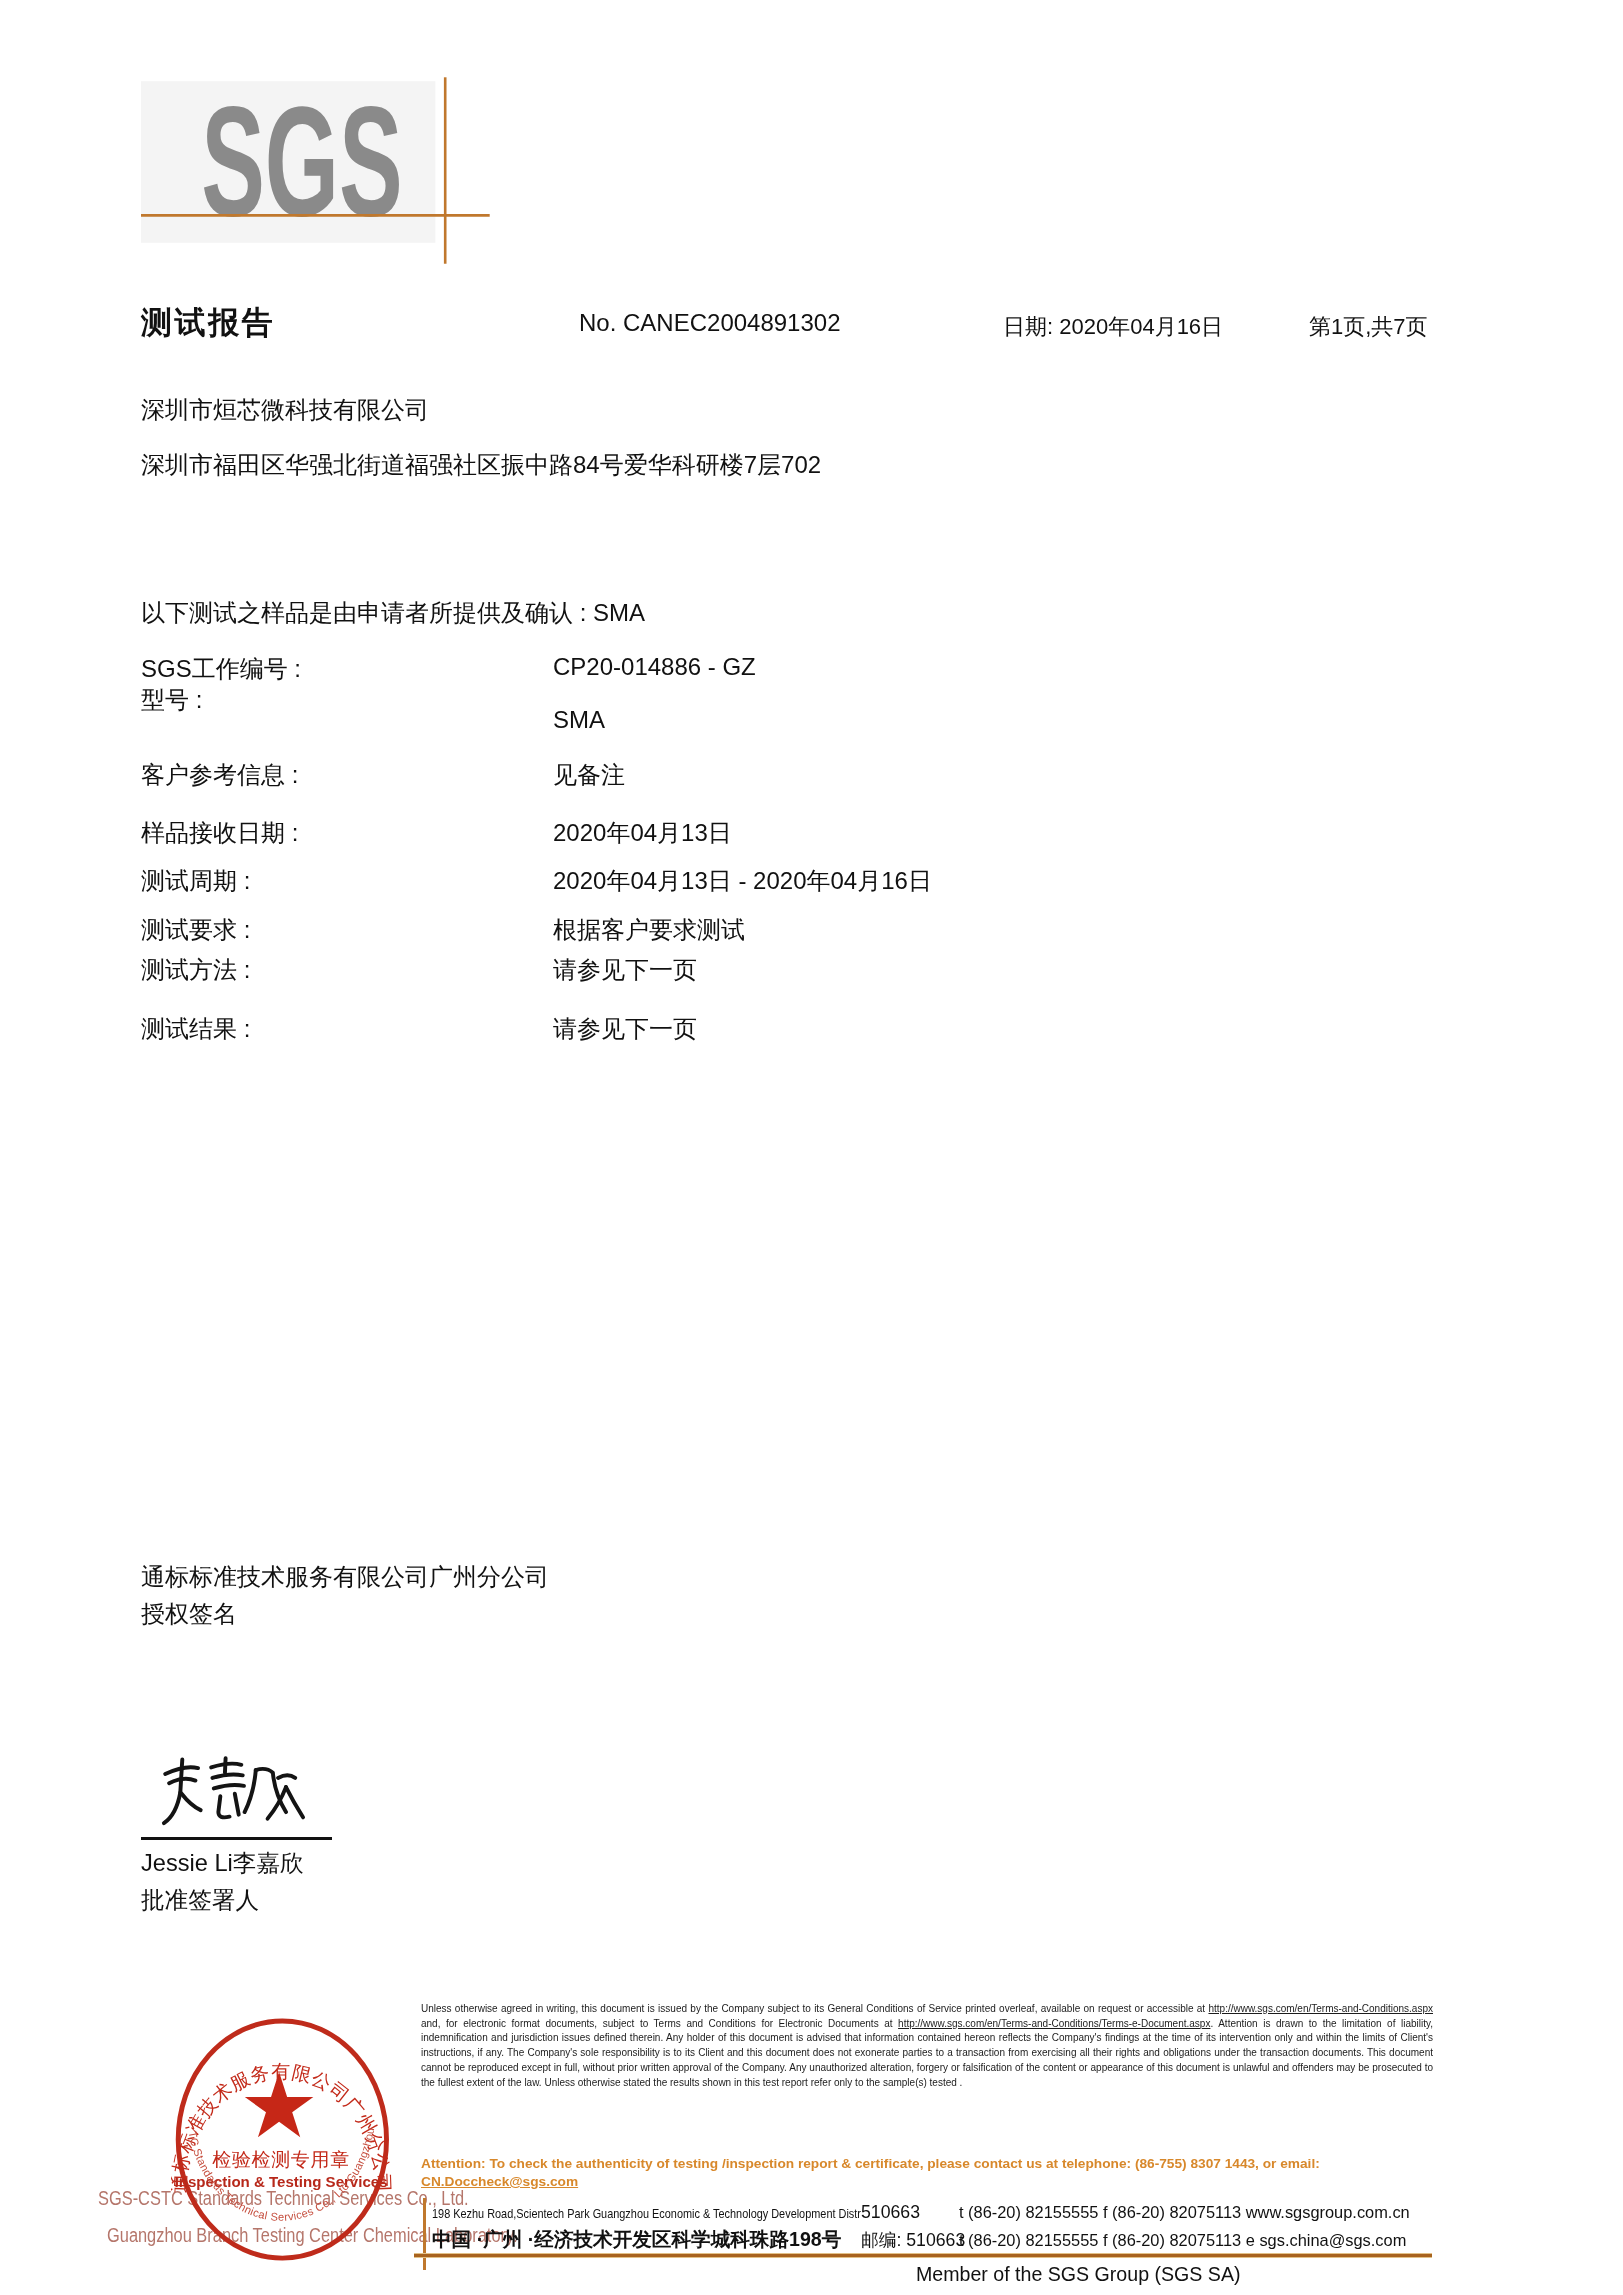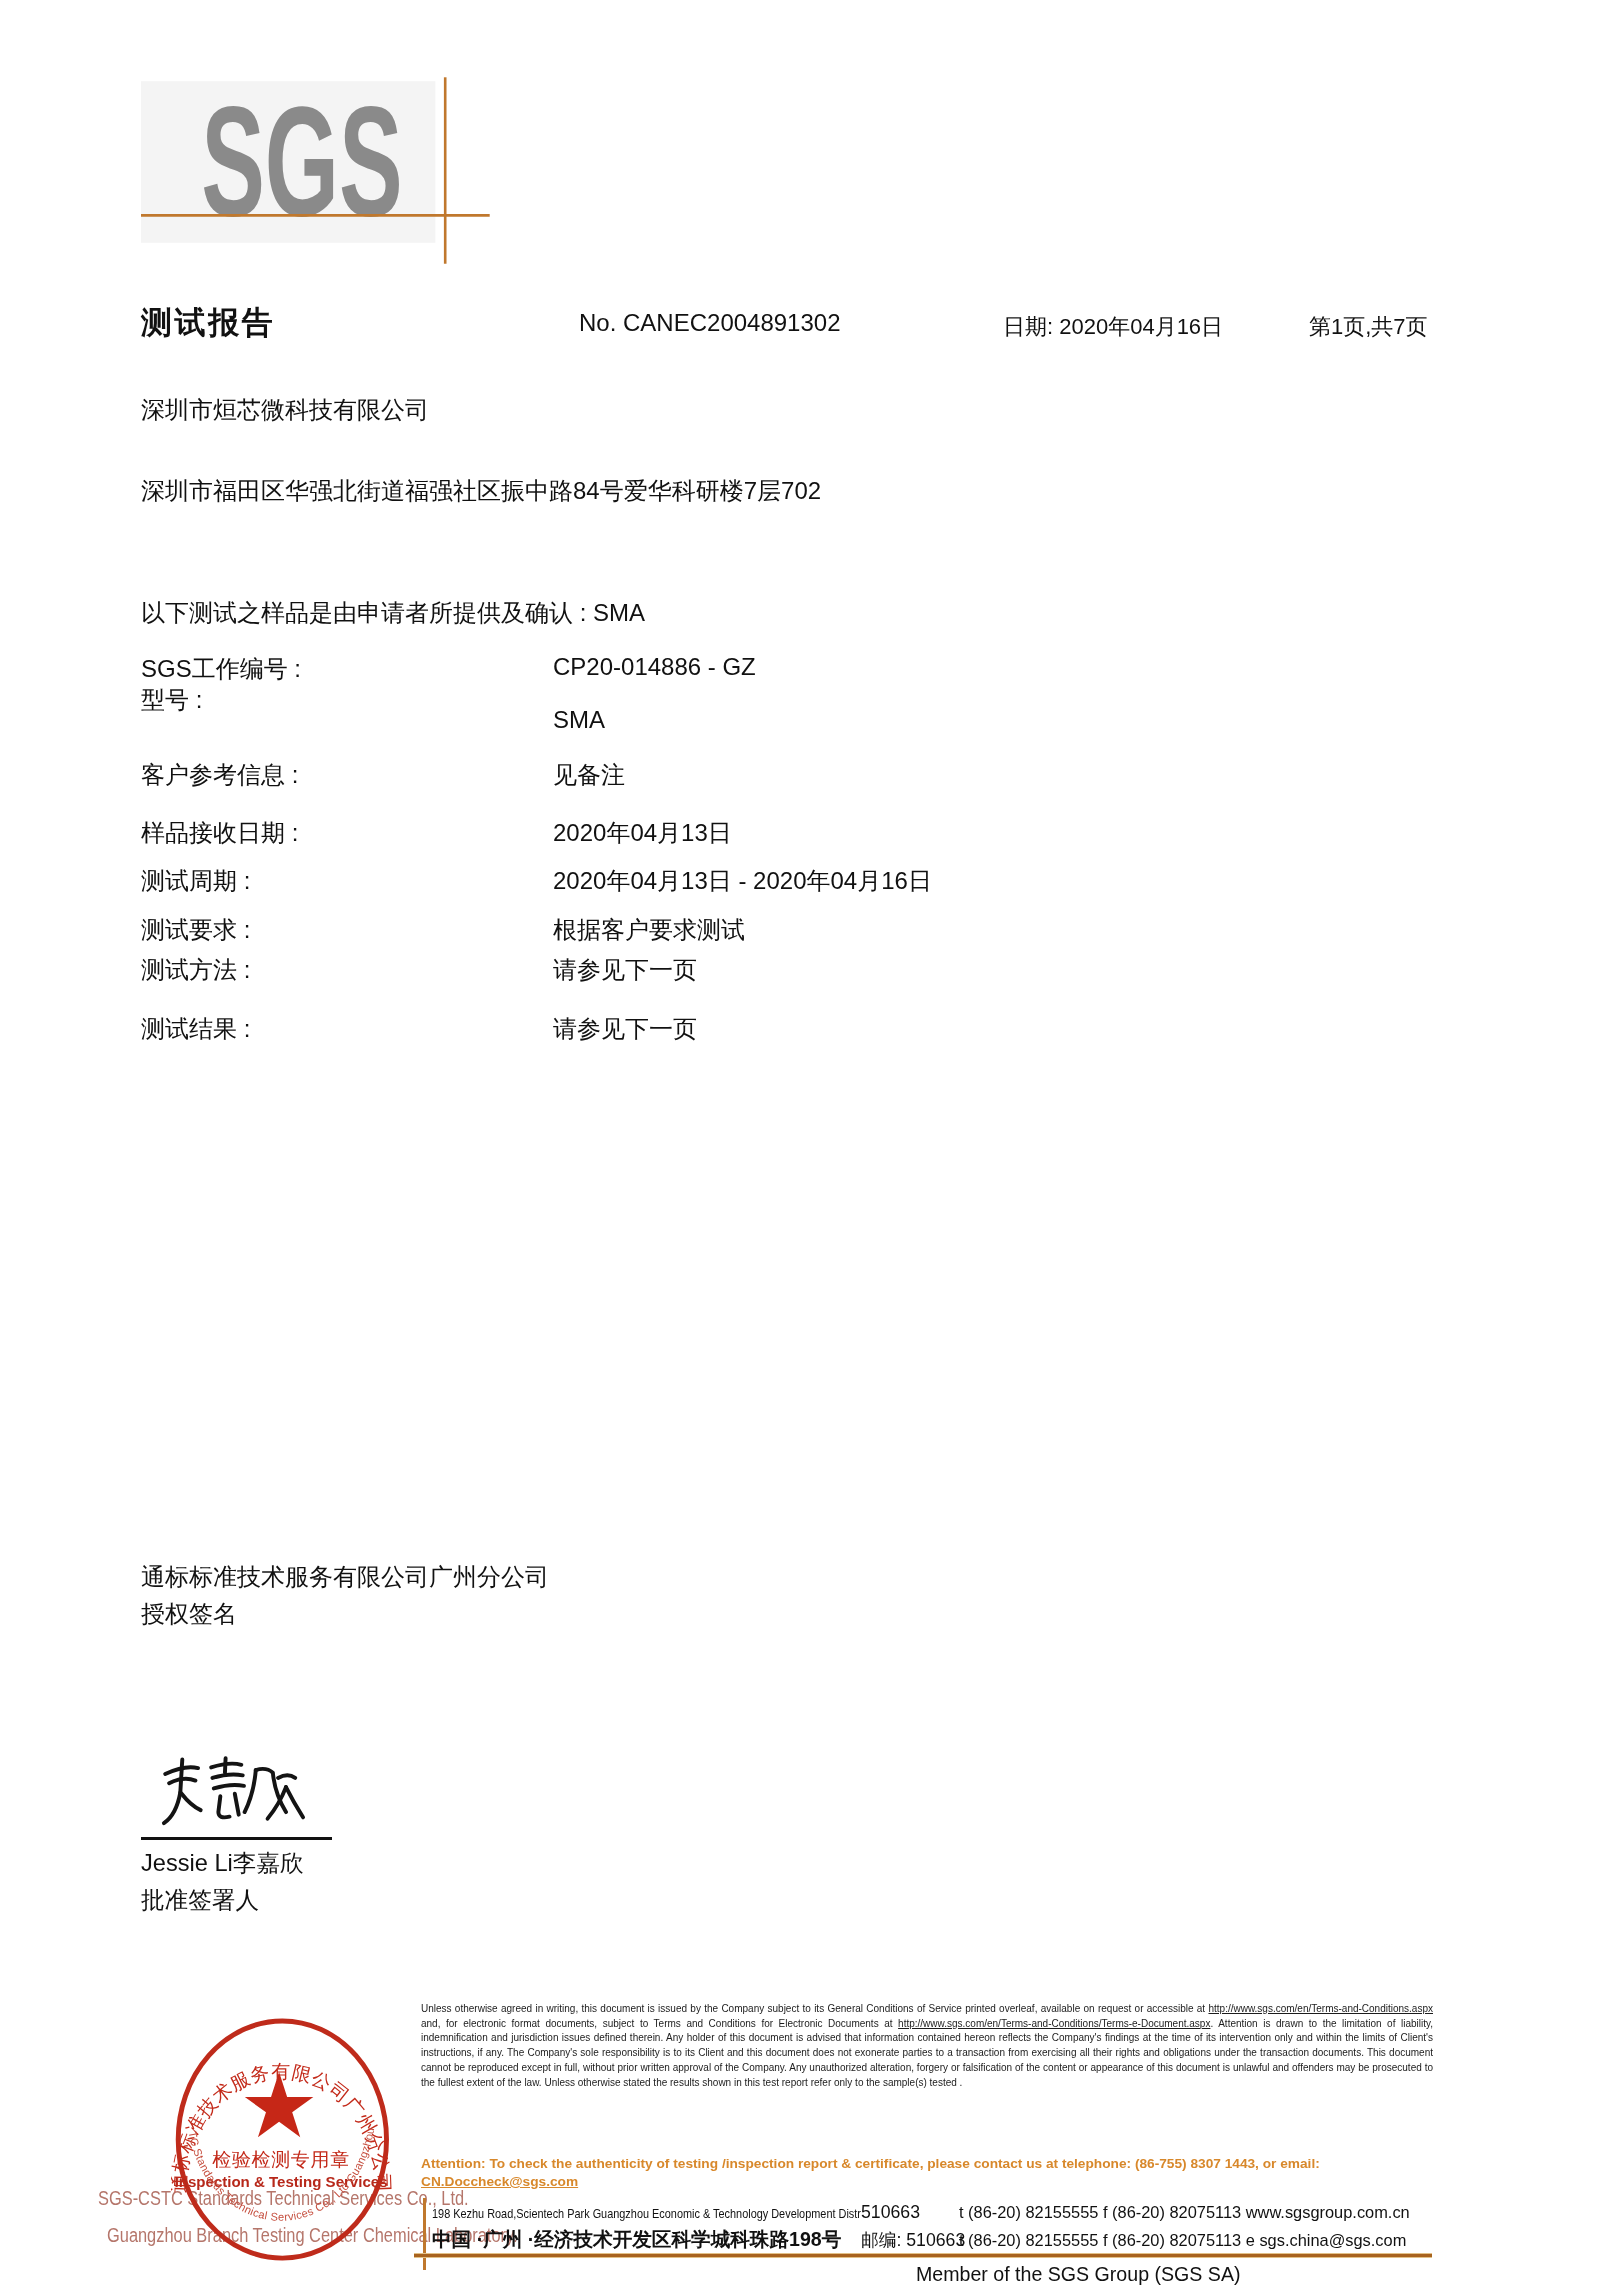--- a/index.html
+++ b/index.html
@@ -54,21 +54,21 @@
     <line x1="0" y1="211" x2="533" y2="211" stroke="#c0782d" stroke-width="4"></line>
     <line x1="465" y1="0" x2="465" y2="285" stroke="#c0782d" stroke-width="4"></line>
   </svg>
 
   <div class="abs doc-title" style="left:141px;top:302px;">测试报告</div>
   <div class="abs report-no" style="left:579px;top:309px;">No. CANEC2004891302</div>
   <div class="abs hdr-small" style="left:1003px;top:312px;">日期: 2020年04月16日</div>
   <div class="abs hdr-small" style="left:1309px;top:312px;">第1页,共7页</div>
 
   <div class="abs body-line" style="left:141px;top:394px;">深圳市烜芯微科技有限公司</div>
-  <div class="abs body-line" style="left:141px;top:475px;">深圳市福田区华强北街道福强社区振中路84号爱华科研楼7层702</div>
+  <div class="abs body-line" style="left:141px;top:449px;">深圳市福田区华强北街道福强社区振中路84号爱华科研楼7层702</div>
 
   <div class="abs body-line" style="left:141px;top:597px;">以下测试之样品是由申请者所提供及确认 : SMA</div>
 
   <div>
     <span class="field-label" style="top:653px;">SGS工作编号 :</span>
     <span class="field-value" style="top:653px;">CP20-014886 - GZ</span>
   </div>
   <div>
     <span class="field-label" style="top:684px;text-align:right;">型号 :</span>
     <span class="field-value" style="top:706px;">SMA</span>

